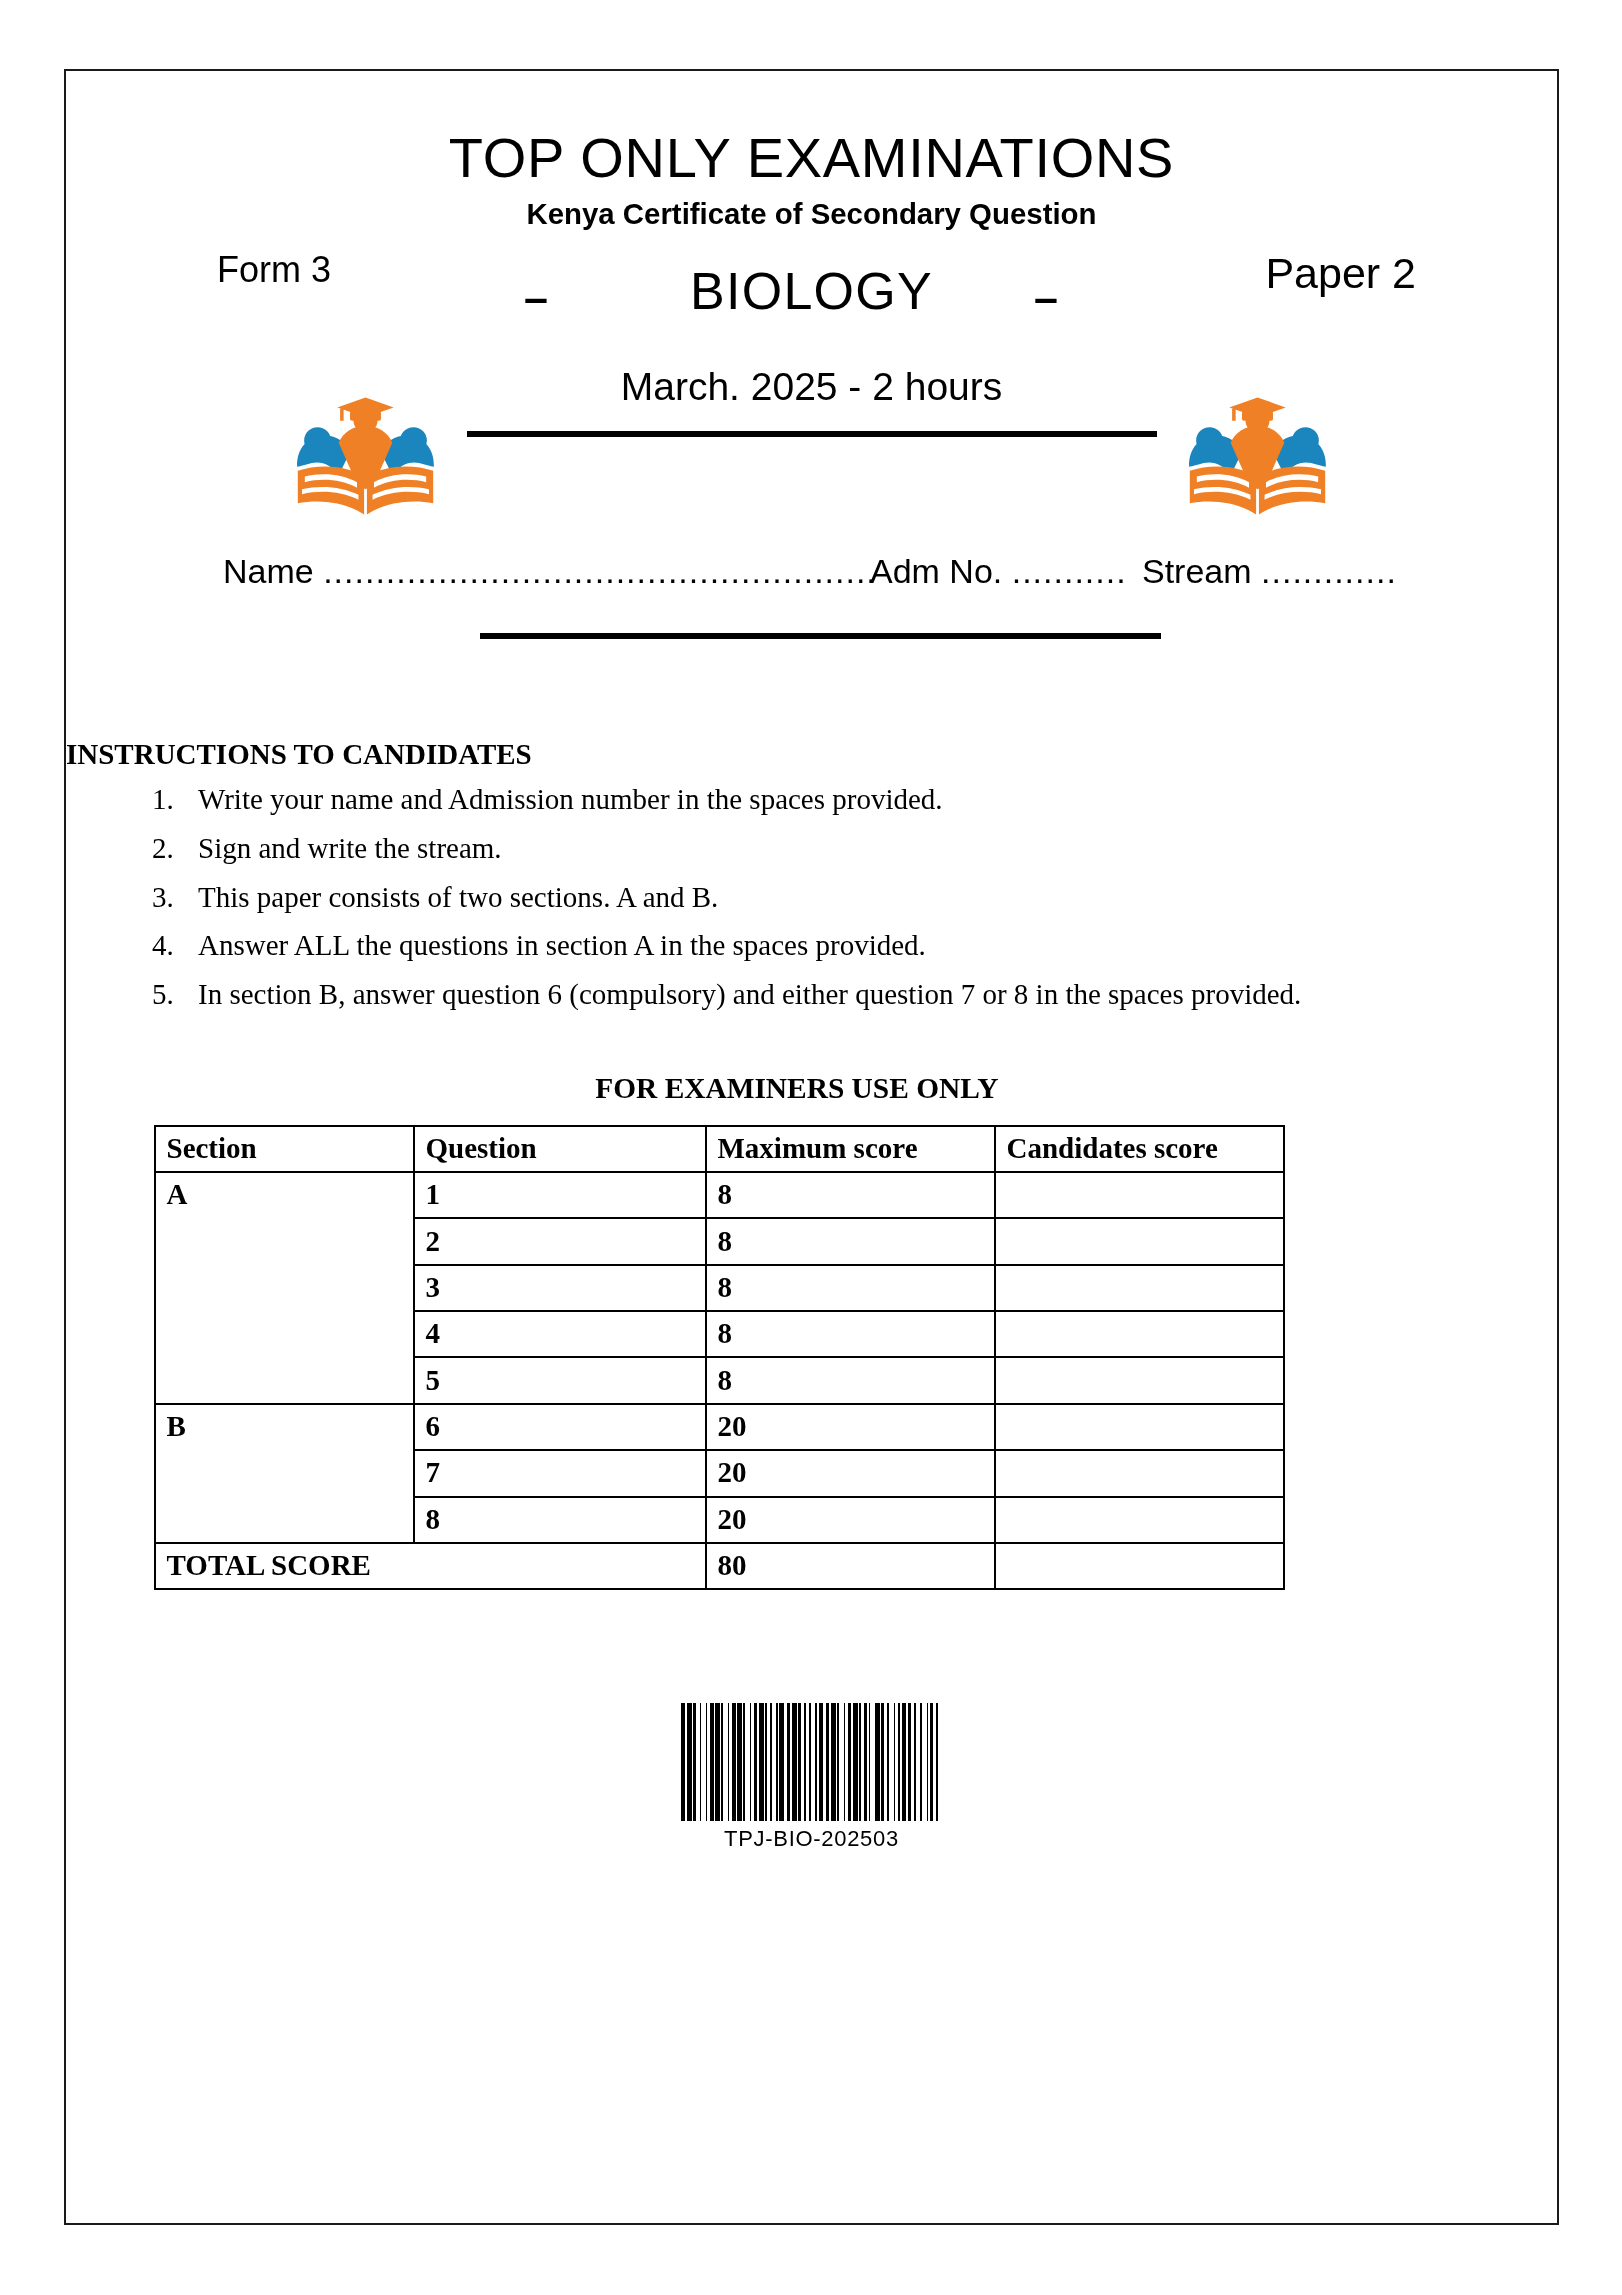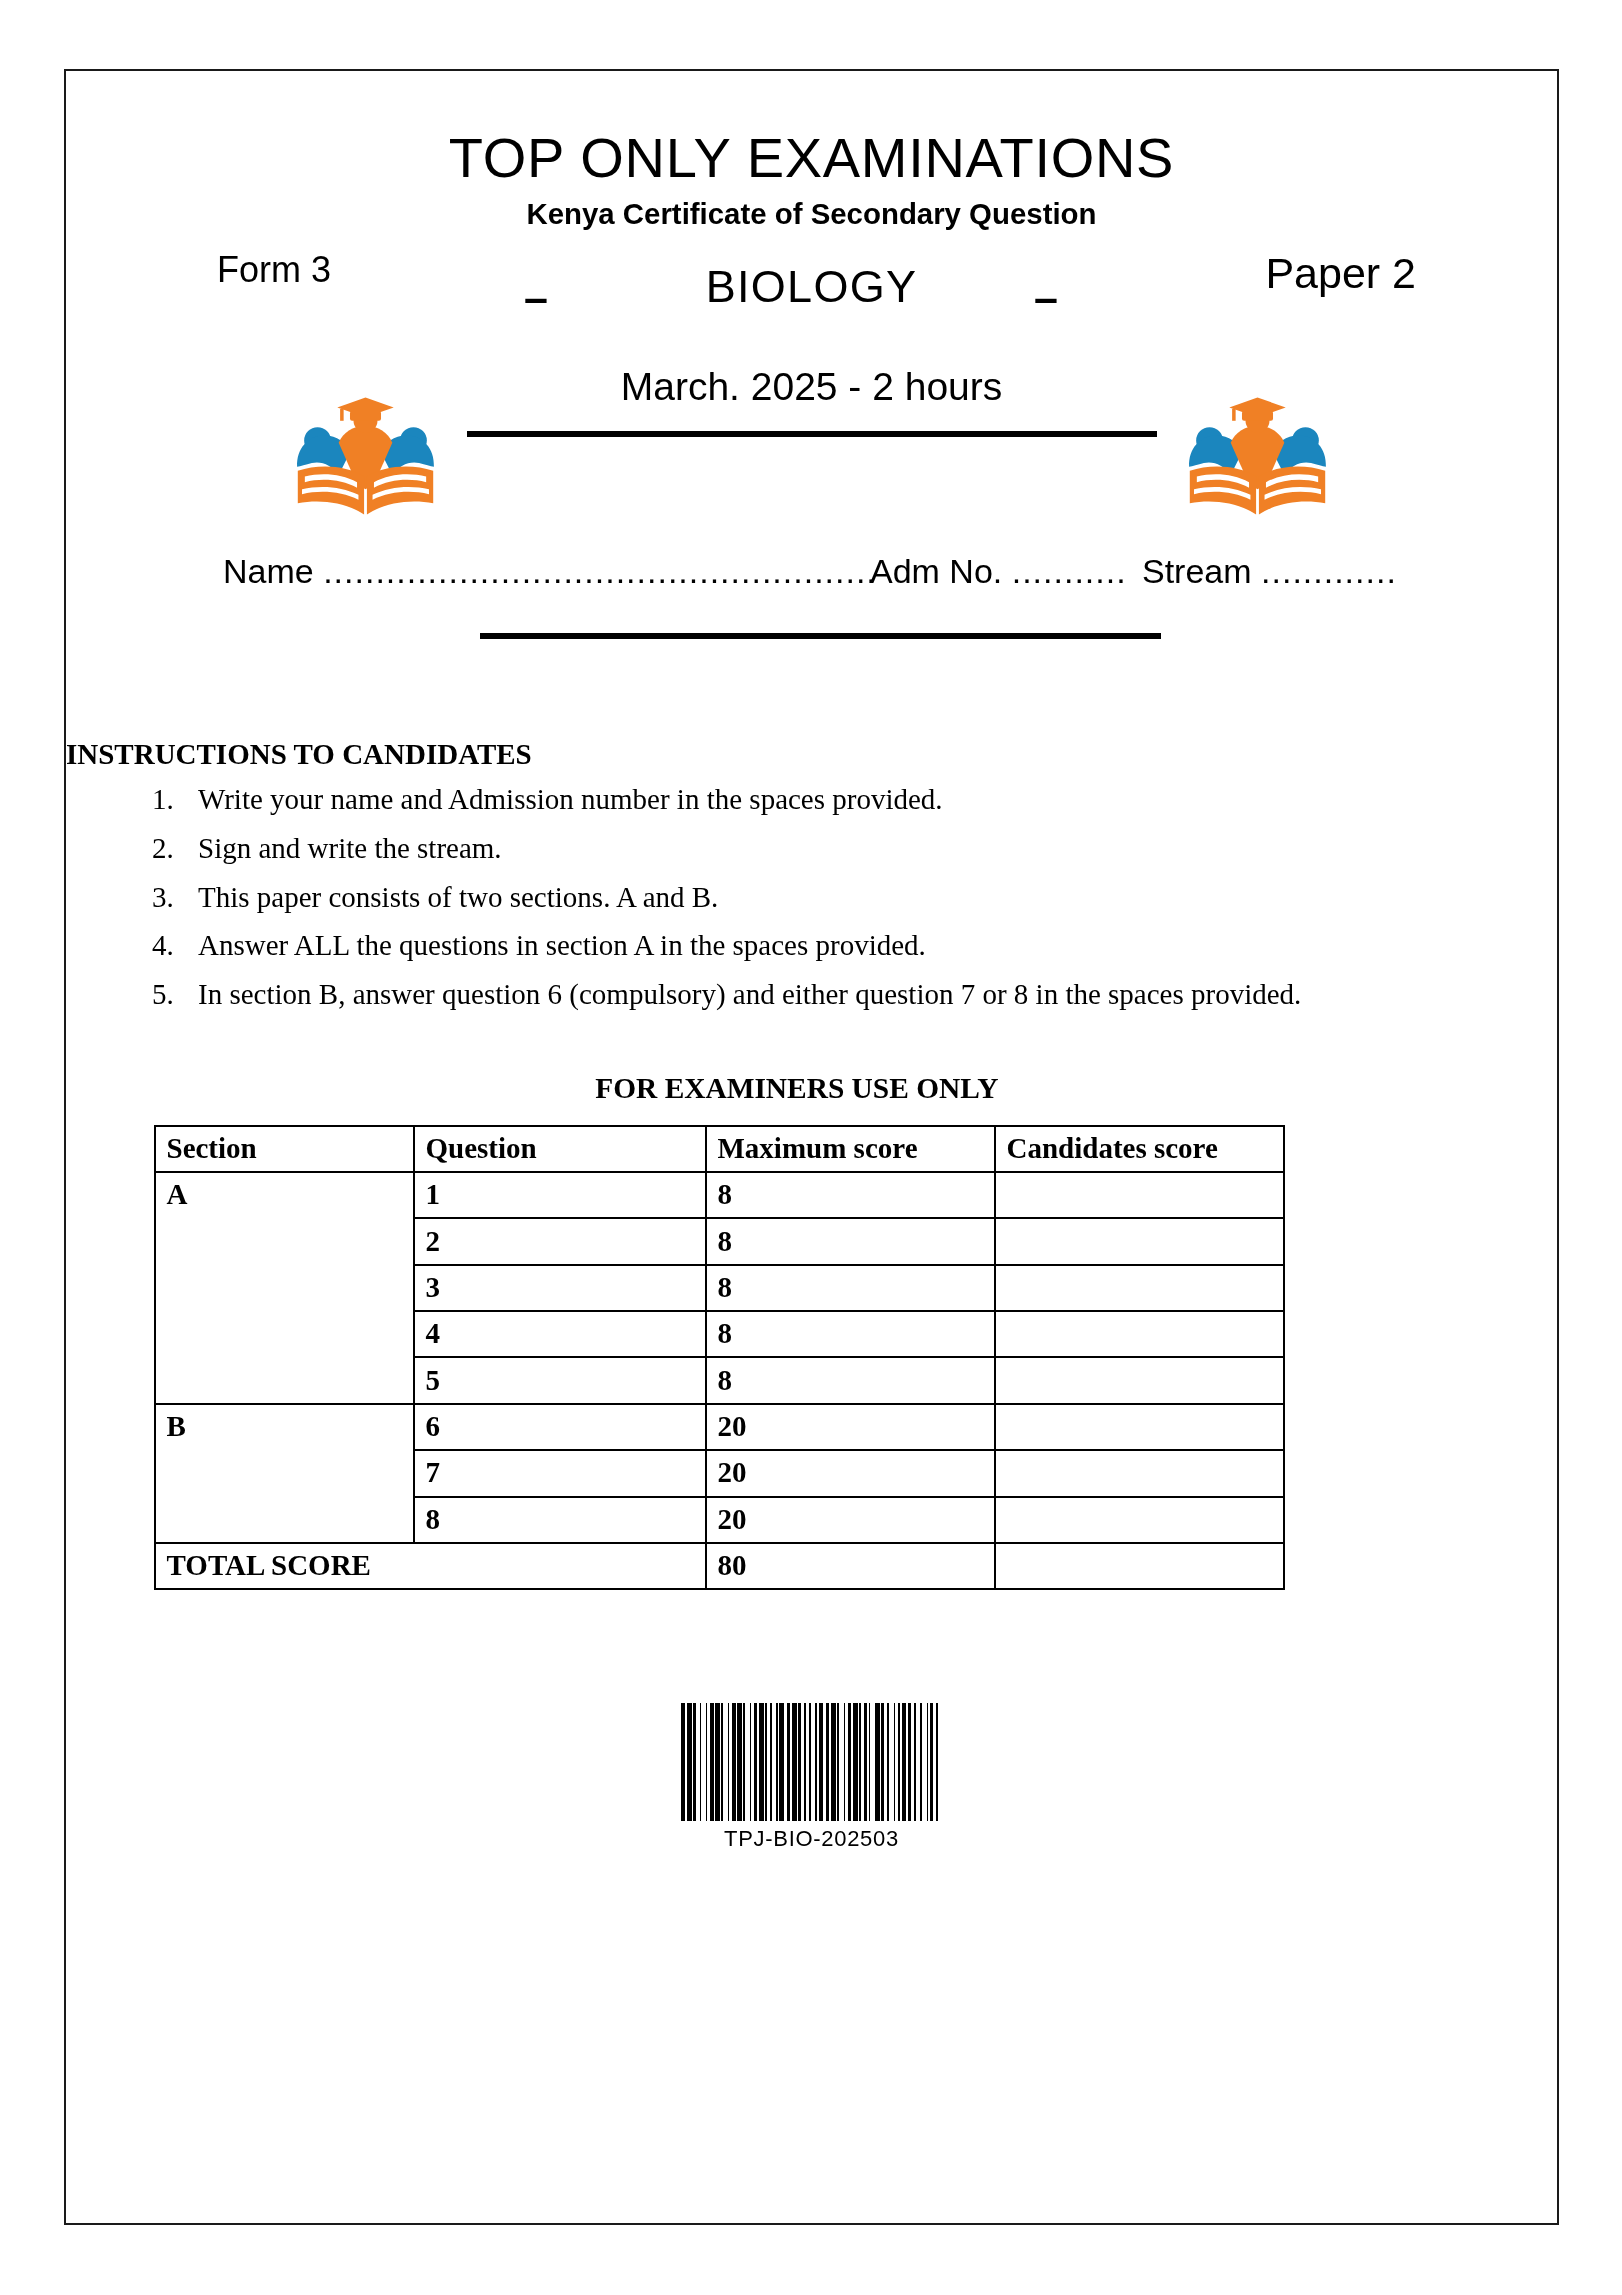--- a/index.html
+++ b/index.html
@@ -93,21 +93,21 @@
     font-family: "Liberation Sans", sans-serif;
     font-size: 43px;
     font-weight: 700;
   }
   #subject-label {
     position: absolute;
     left: 0;
     right: 0;
     top: 26px;
     font-family: "Liberation Sans", sans-serif;
-    font-size: 45px;
+    font-size: 52px;
     letter-spacing: 1.3px;
     font-weight: 400;
   }
 
   #date-duration {
     font-family: "Liberation Sans", sans-serif;
     font-size: 39px;
     font-weight: 400;
     margin-top: 21px;
     line-height: 1.0;

